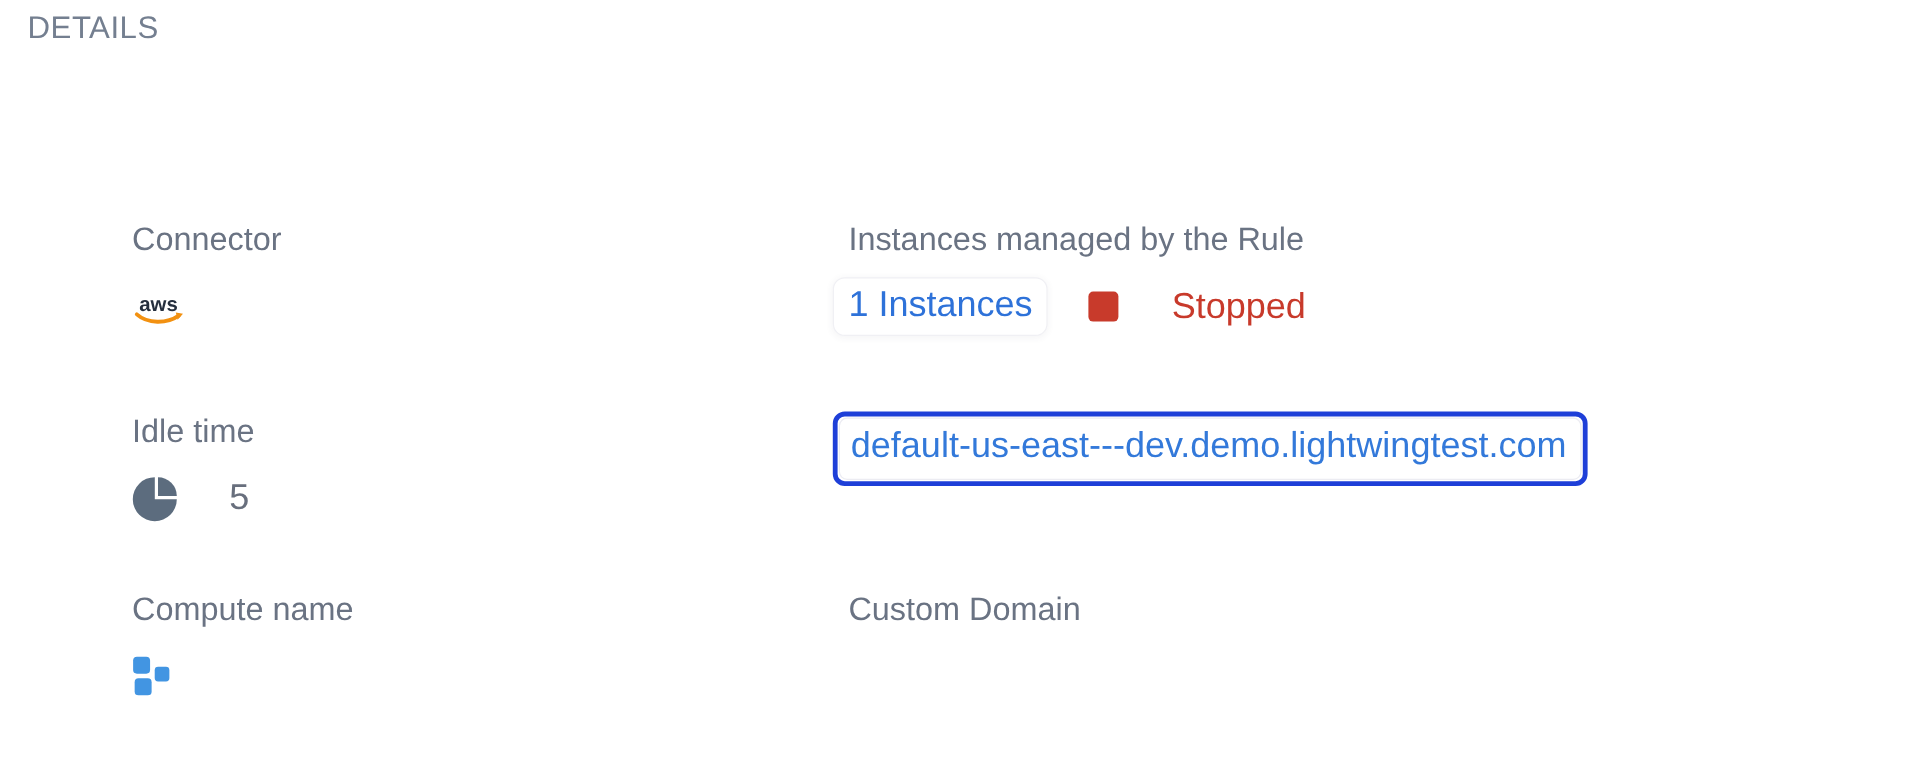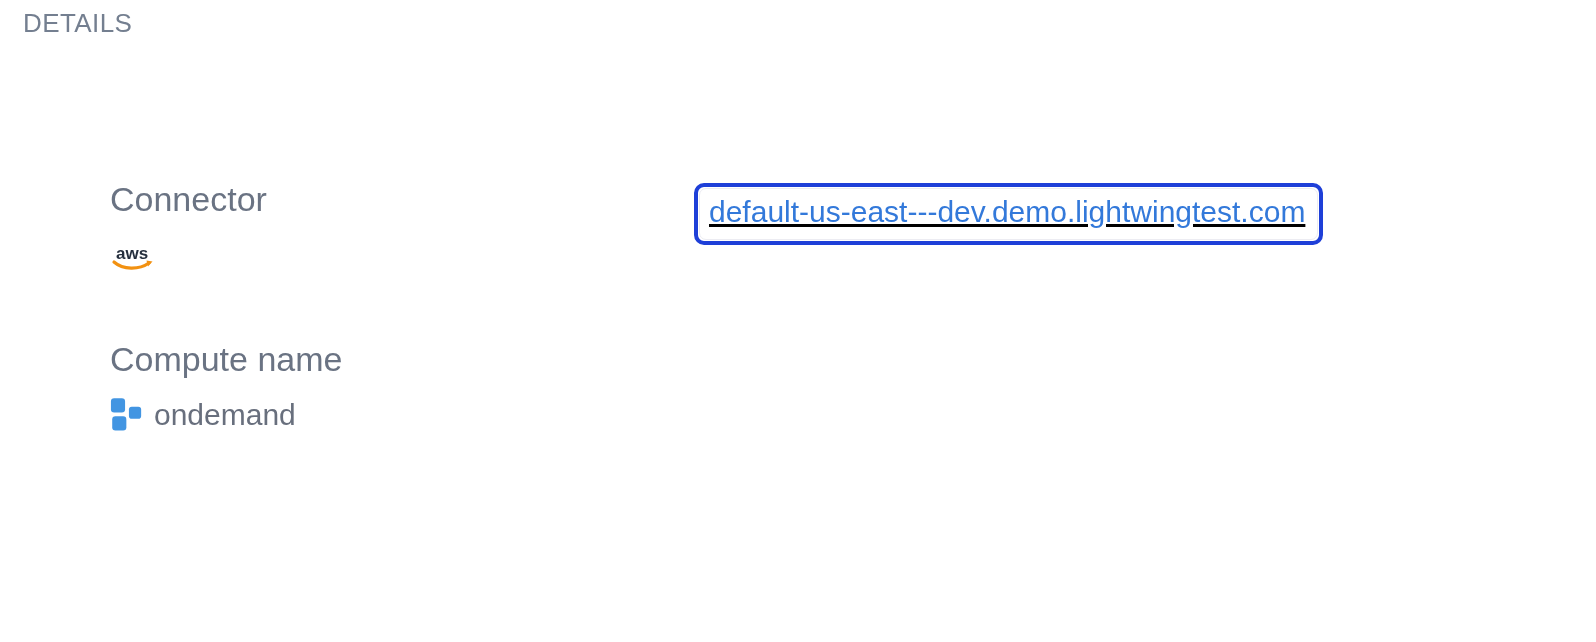--- a/index.html
+++ b/index.html
@@ -26,32 +26,33 @@
   }
   .fields-grid {
     position: absolute;
     left: 110px;
     top: 183px;
     display: grid;
     grid-template-columns: 597px auto;
     grid-template-rows: 160px 149px auto;
   }
   .field-label {
-    font-size: 34px;
+    font-size: 27px;
     line-height: 32px;
     font-weight: 400;
     color: #6a7383;
     margin-bottom: 16px;
   }
   .value-row {
     display: flex;
     align-items: center;
     font-size: 30px;
     color: #686f7d;
     min-height: 48px;
+    gap: 31px;
   }
   
   .aws-icon {
     display: inline-flex;
     margin-right: 9px;
     margin-top: 6px;
   }
   
   .instances-chip {
     background: #ffffff;
@@ -86,21 +87,20 @@
   }
   
   .focus-box {
     display: inline-block;
     border: 4px solid #1e3fd8;
     border-radius: 10px;
     padding: 1px;
     margin-left: -13px;
     width: fit-content;
     background: #ffffff;
-    text-decoration: underline;
   }
   .focus-box-inner {
     border: 1px solid #ececf2;
     border-radius: 7px;
     padding: 4px 12px 8px 9px;
     font-size: 30px;
     line-height: 38px;
     color: #3379da;
     white-space: nowrap;
     cursor: pointer;
@@ -121,39 +121,59 @@
         <span class="aws-icon">
           <svg width="46" height="34" viewBox="0 0 46 34" aria-hidden="true">
             <text x="6" y="18" font-size="17" font-weight="bold" fill="#252f3e" font-family="Liberation Sans, DejaVu Sans, sans-serif">aws</text>
             <path d="M4 21 C 13 29, 29 29, 39 22" stroke="#f29111" stroke-width="3.2" fill="none" stroke-linecap="round"></path>
             <path d="M36.5 19.5 L42.5 20.5 L38 25.5 Z" fill="#f29111"></path>
           </svg>
         </span>
       </div>
     </div>
 
+    <div class="field">
+      <div class="field-label">Instances managed by the Rule</div>
+      <div class="value-row">
+        <span class="instances-chip">1 Instances</span>
+        <span class="status-square"></span>
+        <span class="status-text">Stopped</span>
+      </div>
+    </div>
 
+    <div class="field">
+      <div class="field-label">Idle time</div>
+      <div class="value-row">
+        <span class="pie-icon">
+          <svg width="40" height="40" viewBox="0 0 24 24" aria-hidden="true">
+            <path d="M11.4 12.6 L11.4 1.6 A11 11 0 1 0 22.4 12.6 Z" fill="#5c6c7e"></path>
+            <path d="M13 11 L13 1.6 A9.4 9.4 0 0 1 22.4 11 Z" fill="#5c6c7e"></path>
+          </svg>
+        </span>
+        <span>5</span>
+      </div>
+    </div>
 
     <div class="field">
       <div class="focus-box">
         <div class="focus-box-inner">default-us-east---dev.demo.lightwingtest.com</div>
       </div>
     </div>
 
     <div class="field">
       <div class="field-label">Compute name</div>
       <div class="value-row">
         <span class="blocks-icon">
           <svg width="34" height="36" viewBox="0 0 26 28" aria-hidden="true">
             <rect x="0.5" y="1" width="11" height="11" rx="2.5" fill="#4295e2"></rect>
             <rect x="14.5" y="7.5" width="9.5" height="9.5" rx="2.2" fill="#4295e2"></rect>
             <rect x="1.5" y="15" width="11" height="11" rx="2.5" fill="#4295e2"></rect>
           </svg>
         </span>
-        <span>ondemand</span>
       </div>
     </div>
 
     <div class="field">
+      <div class="field-label">Custom Domain</div>
     </div>
 
   </div>
 </div>
 
 </body></html>

